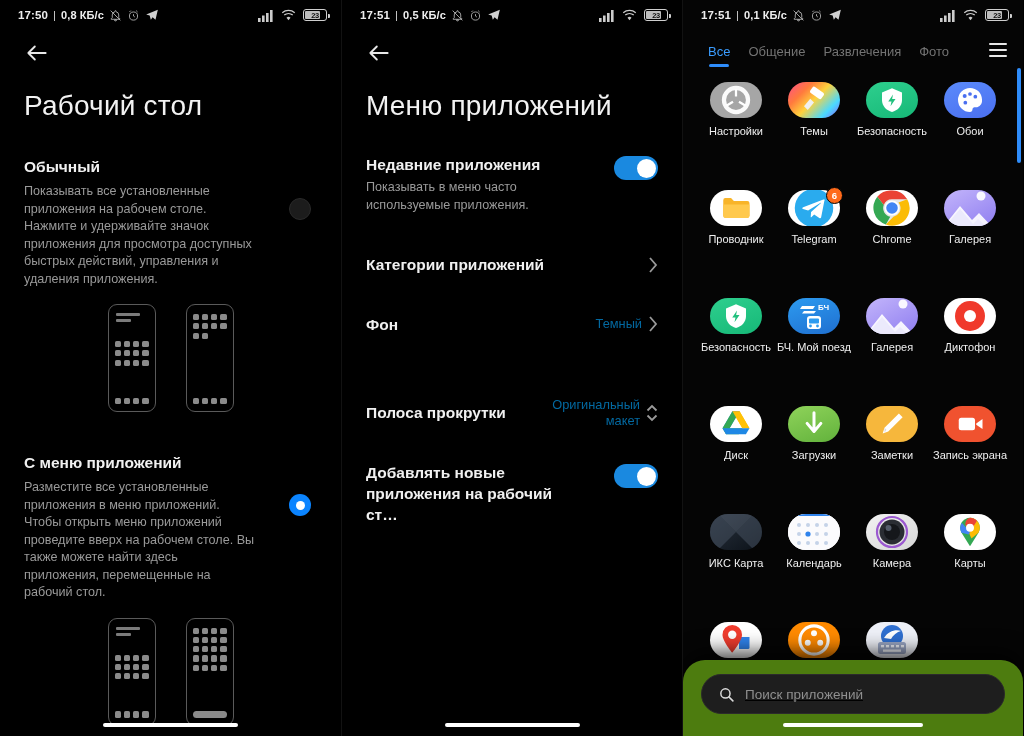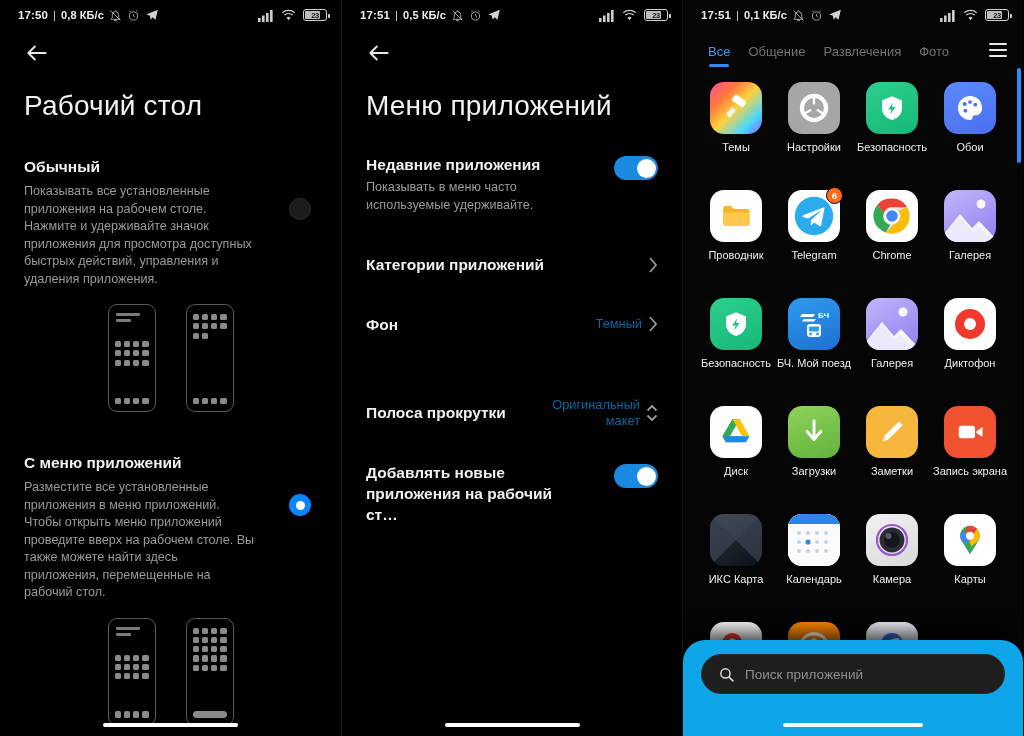--- a/index.html
+++ b/index.html
@@ -88,35 +88,36 @@
   .tab.active { color: #3b9dff; font-weight: 400; }
   .tab.active::after {
     content: ""; position: absolute; left: 50%; transform: translateX(-50%);
     bottom: -5px; width: 20px; height: 3px; background: #2f8dfb; border-radius: 2px;
   }
   .hamb { margin-left: auto; width: 22px; display: flex; flex-direction: column; gap: 4px; cursor: pointer; padding-right: 4px; }
   .hamb span { height: 2px; background: #e8e8e8; border-radius: 1px; }
 
   .appgrid { margin-top: 20px; padding: 0 14px; display: grid; grid-template-columns: repeat(4, 1fr); row-gap: 8px; }
   .app { display: flex; flex-direction: column; align-items: center; cursor: pointer; height: 100px; }
-  .icon { width: 52px; height: 52px; border-radius: 14px; position: relative; display: flex; align-items: center; justify-content: center; overflow: hidden; }
+  .icon { width: 52px; height: 36px; border-radius: 20px; position: relative; display: flex; align-items: center; justify-content: center; overflow: hidden; }
   .app-label { color: #efefef; font-size: 11px; line-height: 13px; text-align: center; margin-top: 7px; width: 74px; word-break: break-word; }
   .badge {
     position: absolute; top: -3px; right: -3px; min-width: 17px; height: 17px;
     background: #ff6a1a; border-radius: 50%; color: #fff; font-size: 9.5px;
     display: flex; align-items: center; justify-content: center; font-weight: 700; border: 1.5px solid #050505;
   }
   .iconwrap { position: relative; }
 
   .scrollbar { position: absolute; right: 2px; top: 68px; width: 4px; height: 95px; background: #2f8dfb; border-radius: 2px; }
 
   .searchwrap {
-    position: absolute; left: 0; right: 0; bottom: 0; height: 96px;
-    background: #0ea5e9; border-top-left-radius: 22px; border-top-right-radius: 22px;
+    position: absolute; left: 0; right: 0; bottom: 0; height: 76px;
+    background: #4d7c0f; border-top-left-radius: 22px; border-top-right-radius: 22px;
     box-shadow: 0 -8px 20px rgba(0,0,0,.75);
+    text-decoration: underline;
   }
   .searchbar {
     margin: 14px 18px 0 18px; height: 40px; border-radius: 20px;
     background: #1e1e1e; border: 1px solid #2b2b2b;
     display: flex; align-items: center; gap: 10px; padding: 0 16px; cursor: text;
   }
   .search-ph { color: #8f8f8f; font-size: 13.5px; }
 
   .navbar { position: absolute; bottom: 9px; left: 0; right: 0; display: flex; justify-content: center; }
   .navpill { width: 135px; height: 4.5px; background: #fff; border-radius: 3px; }
@@ -351,21 +352,21 @@
           <path d="M20 12H4M10 6l-6 6 6 6" fill="none" stroke="#e8e8e8" stroke-width="1.7" stroke-linecap="round" stroke-linejoin="round"></path>
         </svg>
     </div>
 
     <div class="big-title">Меню приложений</div>
 
     <div class="list">
       <div class="row" style="margin-top:14px">
         <div class="row-main">
           <div class="row-title">Недавние приложения</div>
-          <div class="row-sub">Показывать в меню часто используемые удерживайте.</div>
+          <div class="row-sub">Показывать в меню часто используемые приложения.</div>
         </div>
         <div class="row-right">
           <div class="toggle">
               <span class="knob"></span>
             </div>
         </div>
       </div>
 
       <div class="spacer"></div>
 
@@ -477,41 +478,41 @@
           <span></span>
         </div>
     </div>
 
     <div class="scrollbar"></div>
 
     <div class="appgrid">
 
       <div class="app">
           <div class="iconwrap">
-        <div class="icon ic-themes">
-          <svg width="30" height="30" viewBox="0 0 24 24">
-                <rect x="9" y="3" width="11" height="6" rx="1.5" transform="rotate(35 14 6)" fill="#fff"></rect>
-                <path d="M9 11l3 3-5 6-3-3z" fill="#f0f0f0"></path>
-              </svg>
-        </div>
-          </div>
-          <div class="app-label">Темы</div>
-        </div>
-
-      <div class="app">
-          <div class="iconwrap">
         <div class="icon ic-gear">
           <svg width="34" height="34" viewBox="0 0 24 24">
                 <path d="M12 2a10 10 0 1 0 0 20 10 10 0 0 0 0-20zm0 3a7 7 0 1 1 0 14 7 7 0 0 1 0-14z" fill="#fff" opacity=".95"></path>
                 <circle cx="12" cy="12" r="2.4" fill="#a6a6a6"></circle>
                 <path d="M12 9.6V4.2M9.9 13.2 5.2 16M14.1 13.2 18.8 16" stroke="#fff" stroke-width="1.6"></path>
               </svg>
         </div>
           </div>
           <div class="app-label">Настройки</div>
+        </div>
+
+      <div class="app">
+          <div class="iconwrap">
+        <div class="icon ic-themes">
+          <svg width="30" height="30" viewBox="0 0 24 24">
+                <rect x="9" y="3" width="11" height="6" rx="1.5" transform="rotate(35 14 6)" fill="#fff"></rect>
+                <path d="M9 11l3 3-5 6-3-3z" fill="#f0f0f0"></path>
+              </svg>
+        </div>
+          </div>
+          <div class="app-label">Темы</div>
         </div>
 
       <div class="app">
           <div class="iconwrap">
         <div class="icon ic-green">
           <svg width="30" height="30" viewBox="0 0 24 24">
                 <path d="M12 2.5 20 6v6c0 5-3.5 8.3-8 9.6-4.5-1.3-8-4.6-8-9.6V6z" fill="#fff"></path>
                 <path d="M12.8 7.5 9 13.2h2.6L10.8 17l4-5.8h-2.7z" fill="#21c07d"></path>
               </svg>
         </div>

